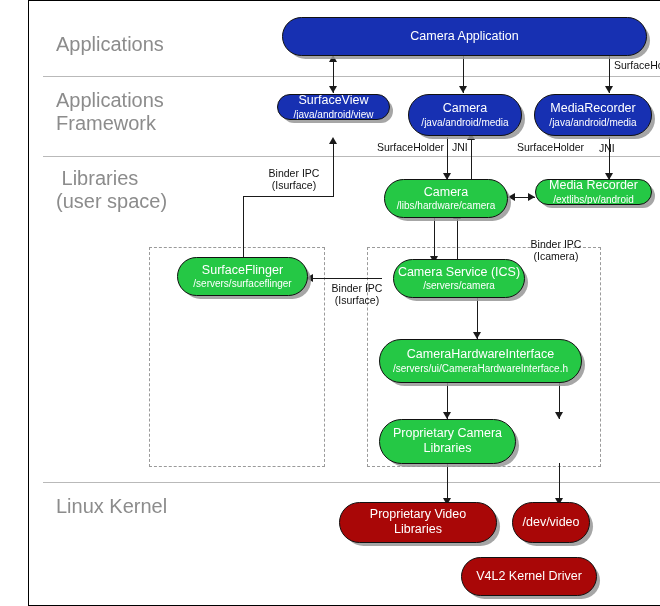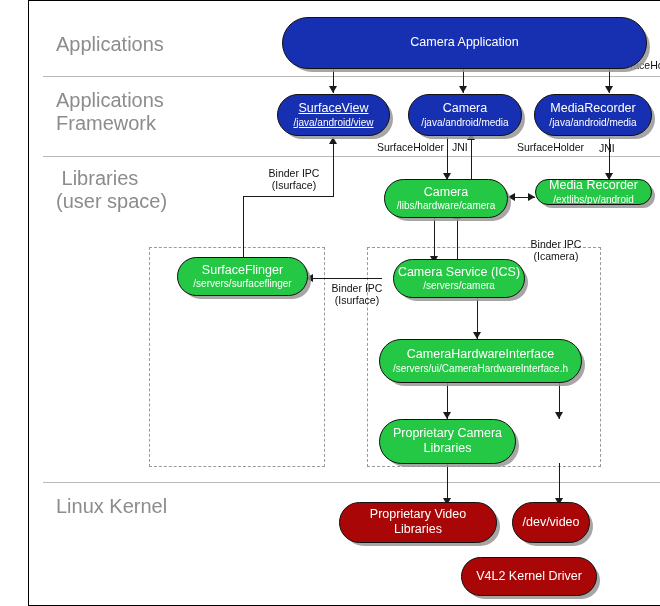--- a/index.html
+++ b/index.html
@@ -129,25 +129,25 @@
 
   <div class="vline" style="left:530px;top:381px;height:37px;"></div>
   <div class="arrow down" style="left:526px;top:411px;"></div>
 
   <div class="vline" style="left:418px;top:462px;height:42px;"></div>
   <div class="arrow down" style="left:414px;top:497px;"></div>
 
   <div class="vline" style="left:530px;top:462px;height:42px;"></div>
   <div class="arrow down" style="left:526px;top:497px;"></div>
 
-  <div class="node blue" style="left:253px;top:16px;width:365px;height:52px;">
+  <div class="node blue" style="left:253px;top:16px;width:365px;height:39px;">
     <div class="t1">Camera Application</div>
   </div>
 
-  <div class="node blue two-line" style="left:248px;top:93px;width:113px;height:42px;text-decoration:underline;">
+  <div class="node blue two-line" style="left:248px;top:93px;width:113px;height:26px;">
     <div class="t1">SurfaceView</div>
     <div class="t2">/java/android/view</div>
   </div>
 
   <div class="node blue two-line" style="left:379px;top:93px;width:114px;height:42px;">
     <div class="t1">Camera</div>
     <div class="t2">/java/android/media</div>
   </div>
 
   <div class="node blue two-line" style="left:505px;top:93px;width:118px;height:42px;">

